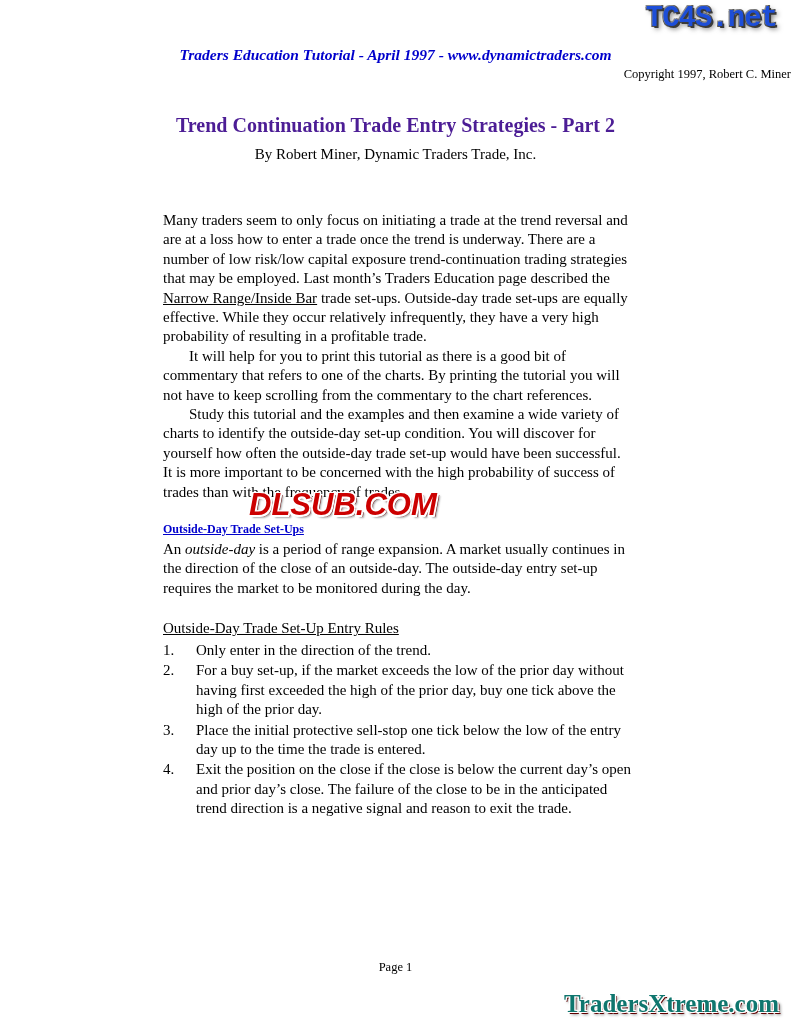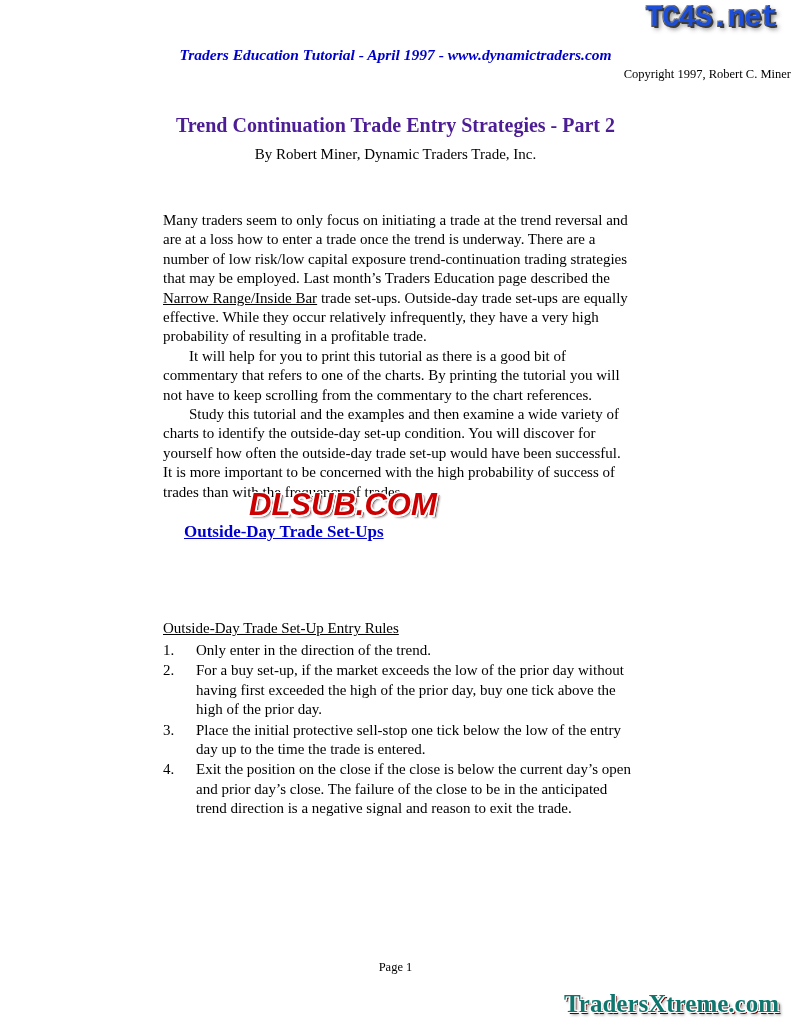--- a/index.html
+++ b/index.html
@@ -104,24 +104,23 @@
   }
   .u { text-decoration: underline; }
   .ital { font-style: italic; }
 
   
   .sec-head {
     position: absolute;
     left: 163px;
     top: 522px;
     font-weight: bold;
-    font-size: 17px;
+    font-size: 12px;
     color: #0000cc;
     text-decoration: underline;
-    margin-left: 21px;
   }
   .sec-body {
     position: absolute;
     left: 163px;
     top: 540px;
     width: 470px;
     font-size: 15px;
     line-height: 19.4px;
   }
 
@@ -214,20 +213,21 @@
 
   <div class="body-col">
     <p class="para"><span>Many traders seem to only focus on initiating a trade at the trend reversal and are at a loss how to enter a trade once the trend is underway. There are a number of low risk/low capital exposure trend-continuation trading strategies that may be employed. Last month’s Traders Education page described the </span><span class="u">Narrow Range/Inside Bar</span><span> trade set-ups. Outside-day trade set-ups are equally effective. While they occur relatively infrequently, they have a very high probability of resulting in a profitable trade.</span></p>
     <p class="para indent">It will help for you to print this tutorial as there is a good bit of commentary that refers to one of the charts. By printing the tutorial you will not have to keep scrolling from the commentary to the chart references.</p>
     <p class="para indent">Study this tutorial and the examples and then examine a wide variety of charts to identify the outside-day set-up condition. You will discover for yourself how often the outside-day trade set-up would have been successful. It is more important to be concerned with the high probability of success of trades than with the frequency of trades.</p>
   </div>
 
   <div class="wm-dlsub">DLSUB.COM</div>
 
   <div class="sec-head">Outside-Day Trade Set-Ups</div>
+  <div class="sec-body"><span>An </span><span class="ital">outside-day</span><span> is a period of range expansion. A market usually continues in the direction of the close of an outside-day. The outside-day entry set-up requires the market to be monitored during the day.</span></div>
 
   <div class="rules-head">Outside-Day Trade Set-Up Entry Rules</div>
 
   <div class="rules-list">
     <div class="rule-item">
       <span class="rule-num">1.</span>
       <span>Only enter in the direction of the trend.</span>
     </div>
     <div class="rule-item">
       <span class="rule-num">2.</span>

